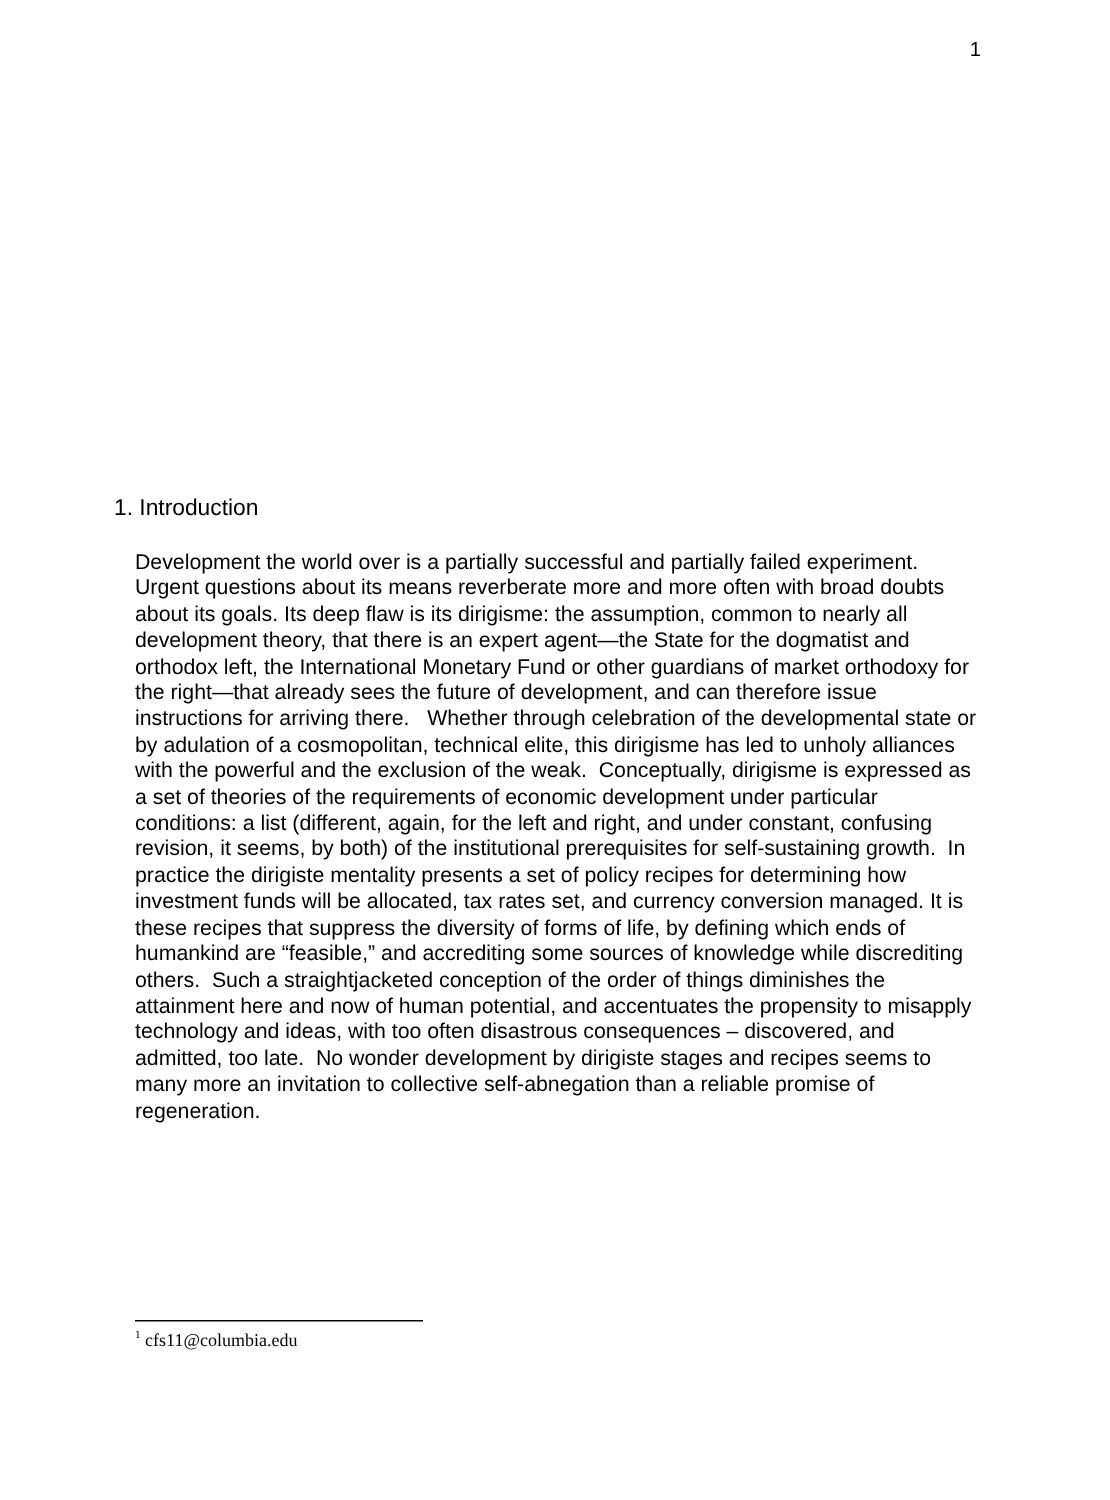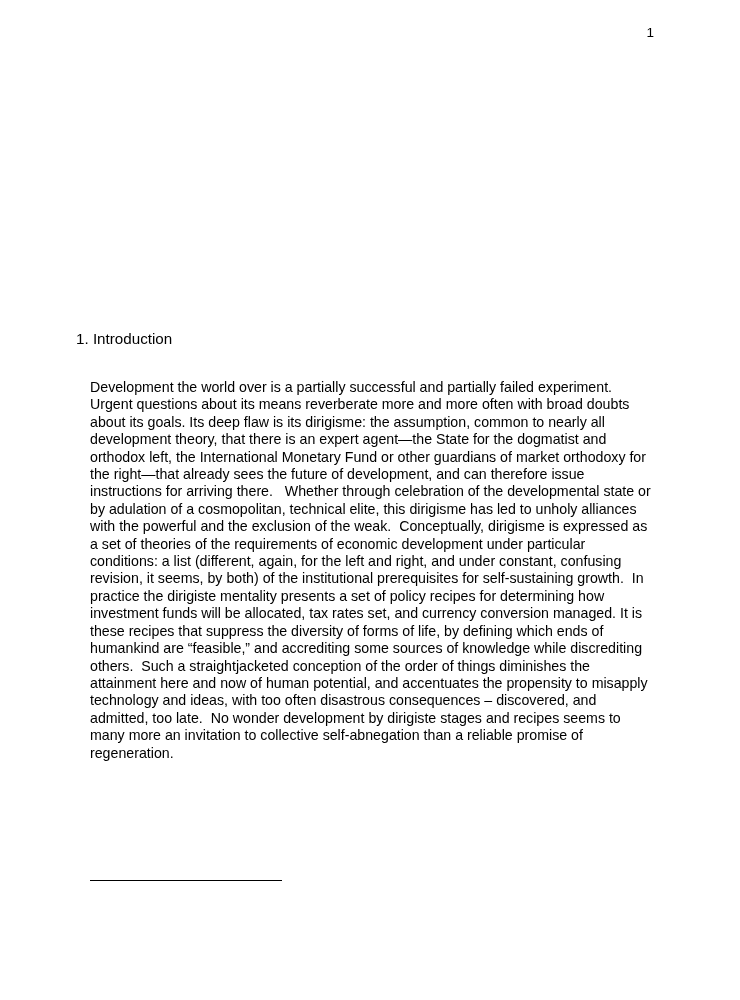--- a/index.html
+++ b/index.html
@@ -57,21 +57,21 @@
     font-weight: normal;
     margin: 0;
   }
   .body-text {
     position: absolute;
     top: 367px;
     left: 90px;
     width: 562px;
   }
   .body-text p {
-    margin: 12px 0 17px 0;
+    margin: 0 0 17px 0;
     font-size: 14.2px;
     line-height: 17.4px;
     text-align: left;
     white-space: pre-wrap;
   }
   .footnotes {
     position: absolute;
     left: 90px;
     top: 880px;
     width: 562px;
@@ -101,15 +101,16 @@
 
 
   <h2 class="section-heading">1. Introduction</h2>
 
   <div class="body-text">
     <p>Development the world over is a partially successful and partially failed experiment.  Urgent questions about its means reverberate more and more often with broad doubts about its goals. Its deep flaw is its dirigisme: the assumption, common to nearly all development theory, that there is an expert agent—the State for the dogmatist and orthodox left, the International Monetary Fund or other guardians of market orthodoxy for the right—that already sees the future of development, and can therefore issue instructions for arriving there.   Whether through celebration of the developmental state or by adulation of a cosmopolitan, technical elite, this dirigisme has led to unholy alliances with the powerful and the exclusion of the weak.  Conceptually, dirigisme is expressed as a set of theories of the requirements of economic development under particular conditions: a list (different, again, for the left and right, and under constant, confusing revision, it seems, by both) of the institutional prerequisites for self-sustaining growth.  In practice the dirigiste mentality presents a set of policy recipes for determining how investment funds will be allocated, tax rates set, and currency conversion managed. It is these recipes that suppress the diversity of forms of life, by defining which ends of humankind are “feasible,” and accrediting some sources of knowledge while discrediting others.  Such a straightjacketed conception of the order of things diminishes the attainment here and now of human potential, and accentuates the propensity to misapply technology and ideas, with too often disastrous consequences – discovered, and admitted, too late.  No wonder development by dirigiste stages and recipes seems to many more an invitation to collective self-abnegation than a reliable promise of regeneration.</p>
   </div>
 
   <div class="footnotes">
     <div class="footnote-rule"></div>
+    <div class="footnote"><sup>1</sup><span>cfs11@columbia.edu</span></div>
   </div>
 
 </div>
 
 </body></html>

